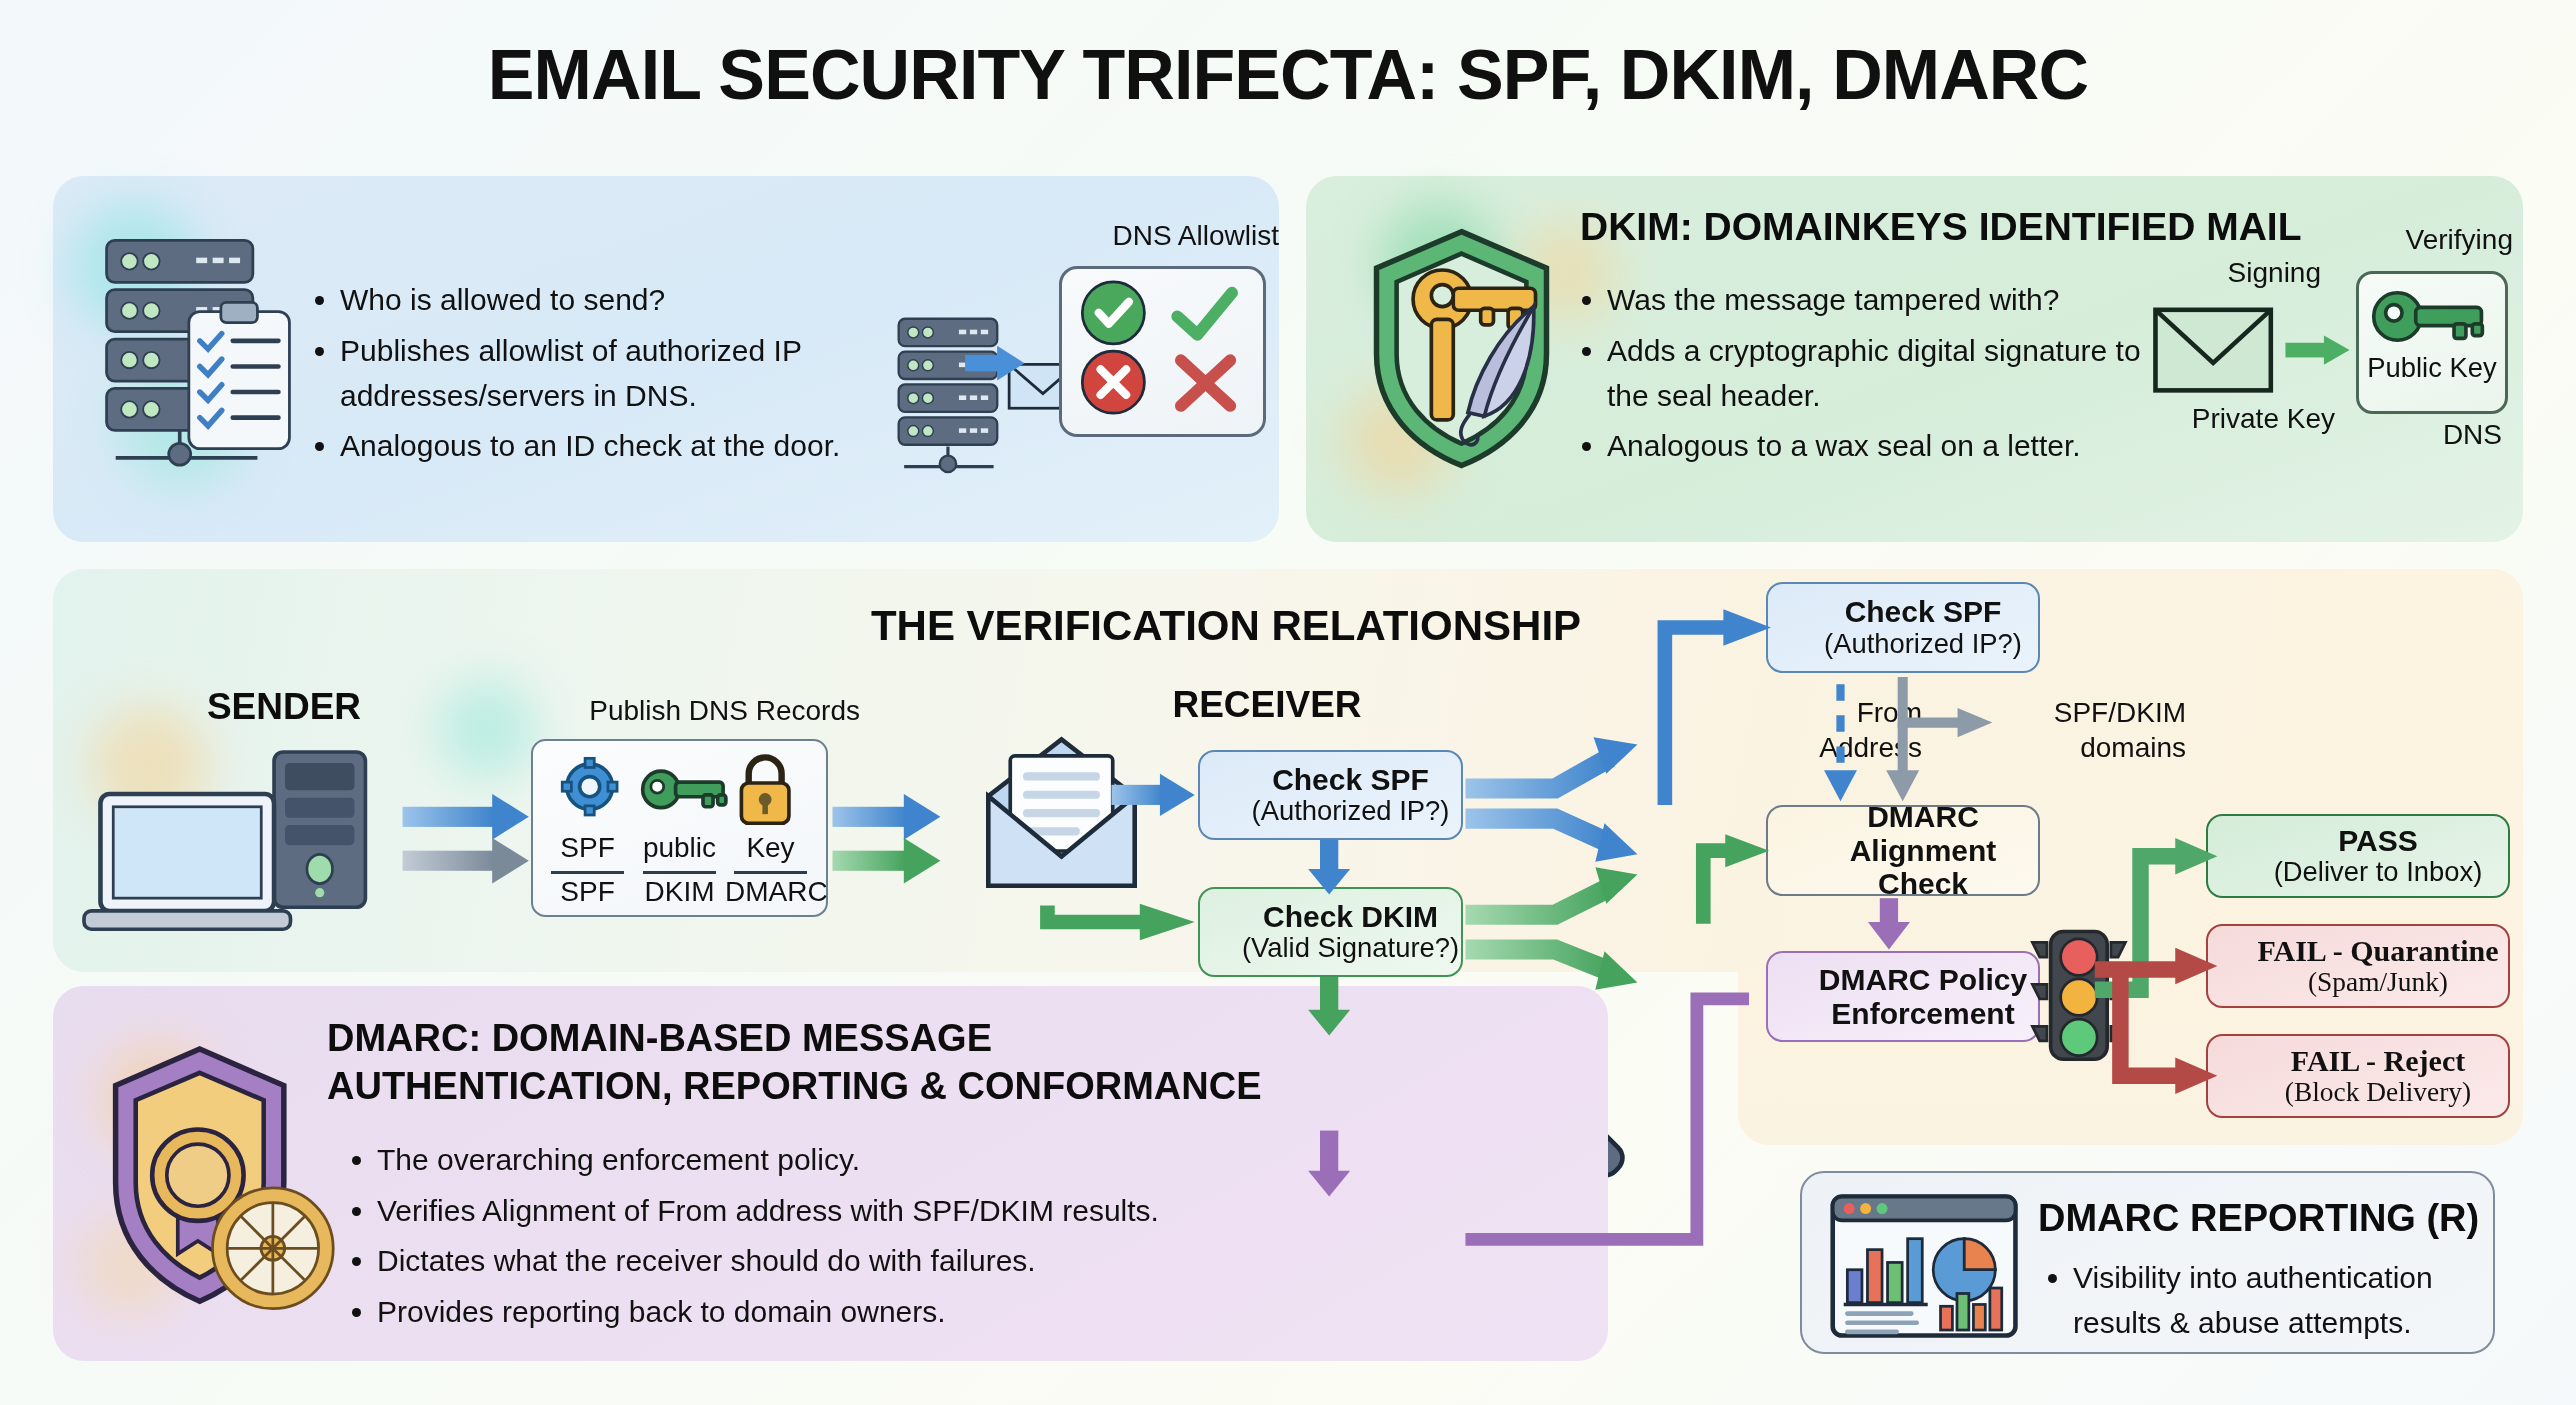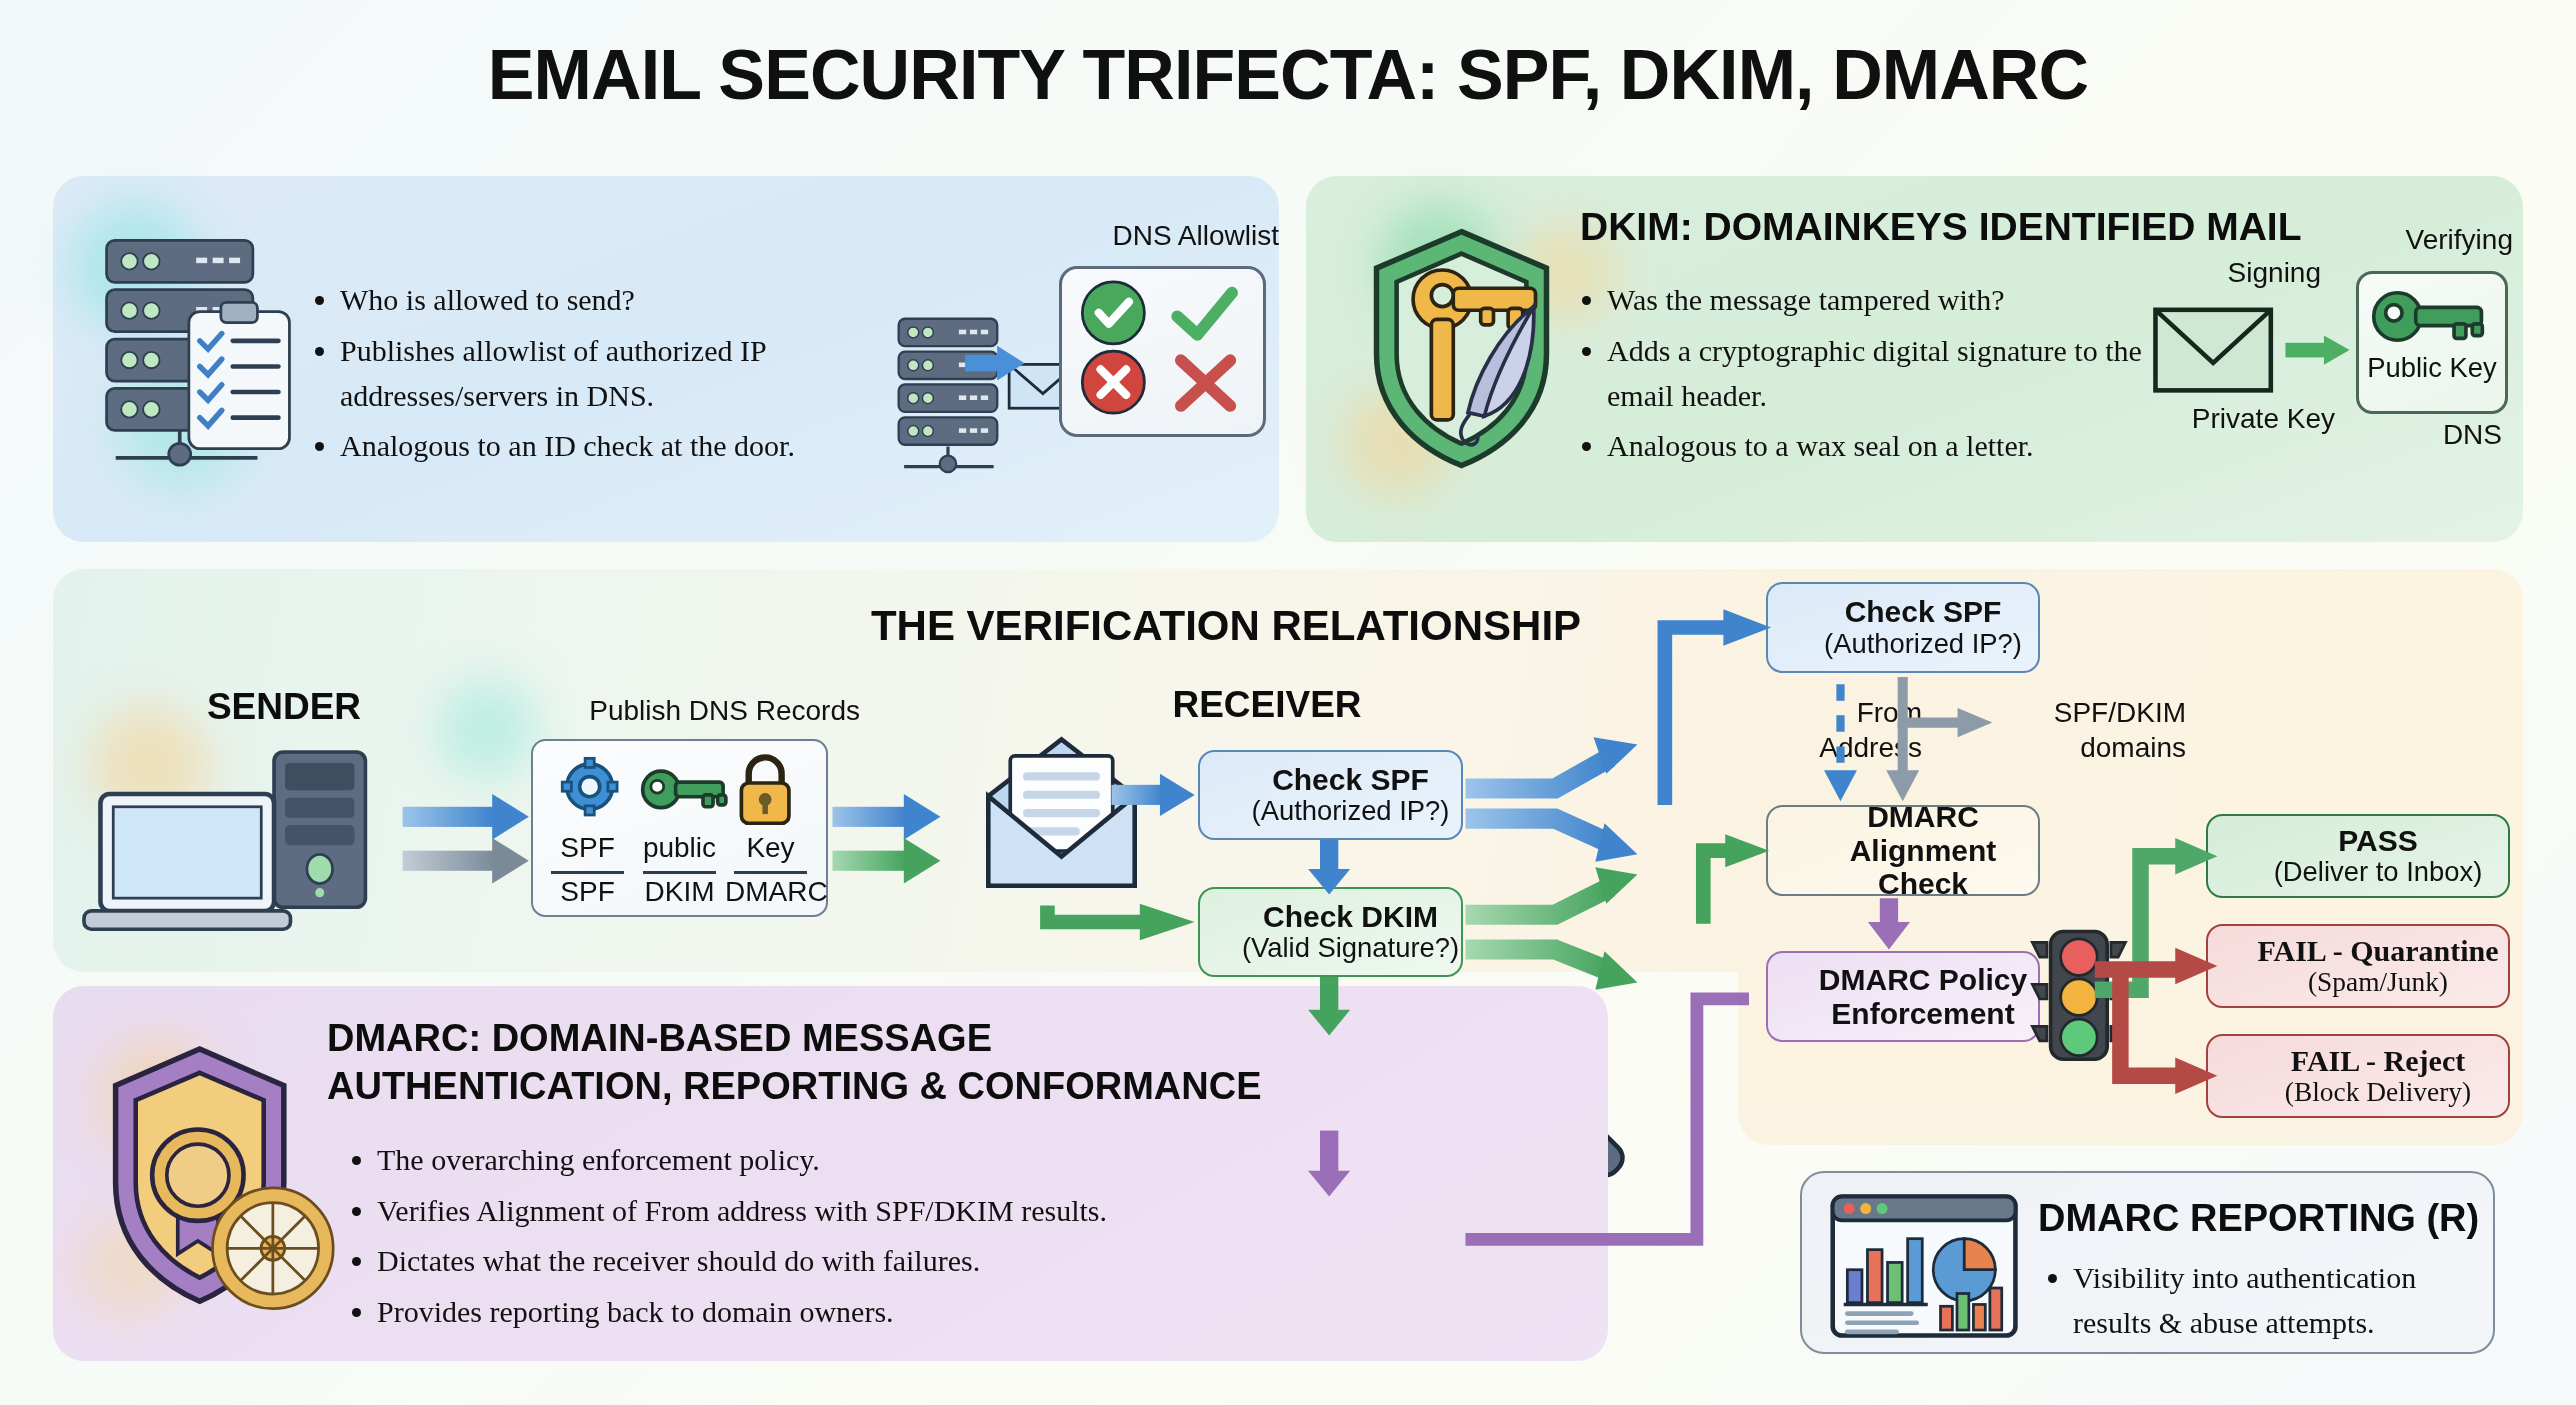--- a/index.html
+++ b/index.html
@@ -27,21 +27,21 @@
   #flow-panel-ext{left:1738px;top:569px;width:785px;height:576px;
     background:linear-gradient(180deg,#fcf3e0 0%,#fbf3e1 100%);border-radius:0 31px 31px 31px;}
   #dmarc-panel{left:53px;top:986px;width:1555px;height:375px;
     background:linear-gradient(150deg,#e8dcef 0%,#eddff2 45%,#efe2f3 100%);}
   #report-panel{left:1800px;top:1171px;width:695px;height:183px;
     background:linear-gradient(150deg,#eef2f6 0%,#f3f6f9 100%);
     border:2.7px solid #7e8c9c;border-radius:24px;}
 
   .panel-title{position:absolute;font-weight:bold;color:#0d0d0d;}
   .bullets{position:absolute;font-size:30px;line-height:1.5;color:#111;}
-  .bullets li{margin-bottom:5.5px;font-family:Liberation Serif, serif;}
+  .bullets li{margin-bottom:5.5px;}
   ul{margin:0;padding-left:31px;}
 
   .small-cap{position:absolute;font-size:28px;color:#111;text-align:right;}
   .hdr{position:absolute;font-weight:bold;font-size:37px;color:#0d0d0d;text-align:center;}
 
   
   .fbox{position:absolute;box-sizing:border-box;border-radius:16.5px;text-align:center;
         display:flex;flex-direction:column;align-items:center;justify-content:center;padding-left:40px;}
   .fbox .t1{font-weight:bold;font-size:30px;line-height:1.12;}
   .fbox .t2{font-size:27.4px;line-height:1.12;}
@@ -206,21 +206,21 @@
         <path d="M204 98 C178 142 158 186 150 218 C186 206 206 160 204 98 Z" fill="#ccd1ea"></path>
       </g>
       <path d="M134 216 C126 226 120 236 128 246 C136 254 146 246 142 238" fill="none" stroke="#273046" stroke-width="4"></path>
     </svg>
 
     <div class="panel-title" style="left:274px;top:29px;font-size:39px;">DKIM: DOMAINKEYS IDENTIFIED MAIL</div>
 
     <div class="bullets" style="left:270px;top:101px;width:585px;">
       <ul>
         <li>Was the message tampered with?</li>
-        <li>Adds a cryptographic digital signature to the email header.</li>
+        <li>Adds a cryptographic digital signature to the seal header.</li>
         <li>Analogous to a wax seal on a letter.</li>
       </ul>
     </div>
 
     <div class="small-cap" style="left:832px;top:81px;width:183px;">Signing</div>
     <div class="small-cap" style="left:1015px;top:48px;width:192px;">Verifying</div>
 
     <svg width="220" height="119" style="position:absolute;left:842px;top:121px;" viewBox="0 0 240 130">
       <rect x="8" y="14" width="126" height="88" fill="#cfe8d4" stroke="#16281e" stroke-width="5"></rect>
       <polyline points="8,14 71,72 134,14" fill="none" stroke="#16281e" stroke-width="5"></polyline>

